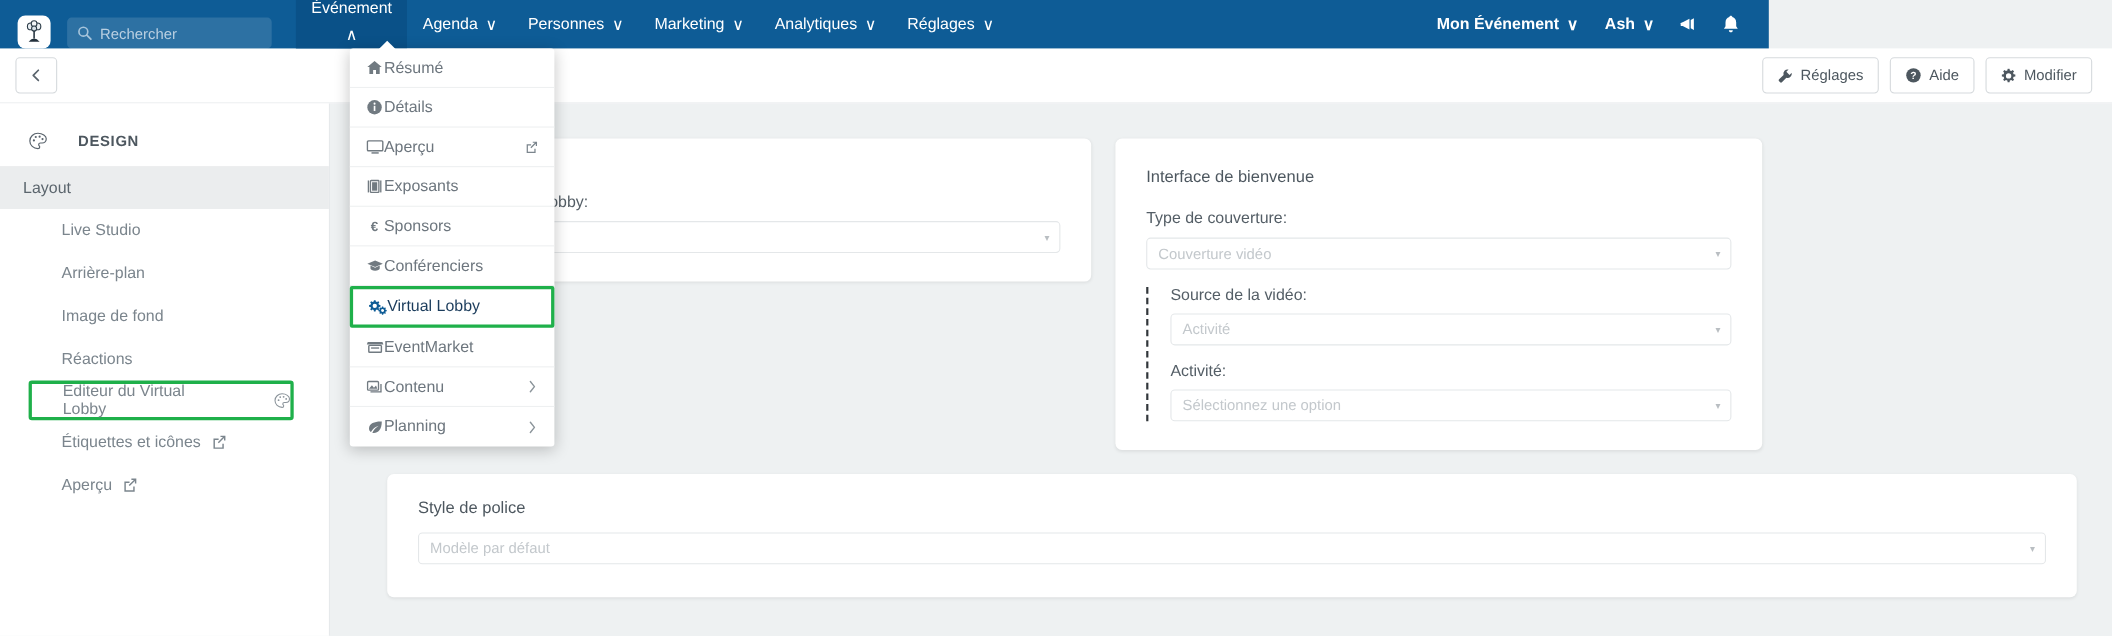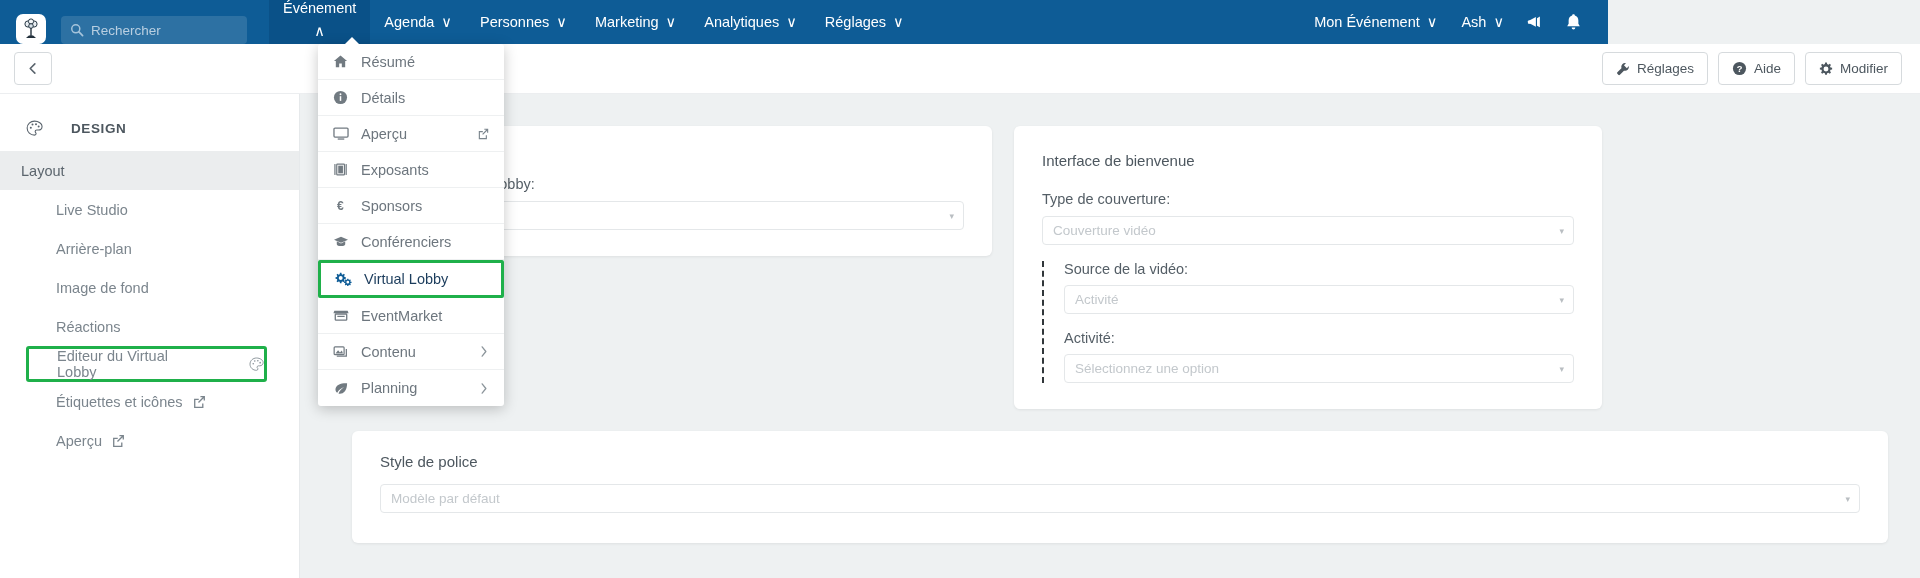--- a/index.html
+++ b/index.html
@@ -36,21 +36,21 @@
     height: 44px; display: flex; align-items: center; gap: 7px;
     padding: 0 14px; color: #ffffff; font-size: 14.5px; cursor: pointer;
     white-space: nowrap;
   }
   .navitem.open { background: #0a5188; flex-direction: column; }
   .caret { display: inline-block; }
   .nav-right {
     margin-left: auto; display: flex; align-items: center; height: 44px;
     padding-right: 16px;
   }
-  .nav-right .navitem { padding: 11px 12px; }
+  .nav-right .navitem { padding: 11px 12px; font-weight: bold; }
   .icon-btn {
     width: 38px; height: 44px; display: flex; align-items: center;
     justify-content: center; color: #fff; cursor: pointer;
   }
   
   .subheader {
     position: absolute; top: 44px; left: 0; width: 1920px; height: 50px;
     background: #ffffff; border-bottom: 1px solid #eceef0; z-index: 5;
   }
   .backbtn {
@@ -124,21 +124,21 @@
     position: absolute; top: 44px; left: 318px; width: 186px;
     background: #ffffff; border-radius: 3px;
     box-shadow: 0 3px 14px rgba(0,0,0,.22); z-index: 50;
   }
   .dropdown:before {
     content: ""; position: absolute; top: -7px; left: 26px;
     border-left: 8px solid transparent; border-right: 8px solid transparent;
     border-bottom: 8px solid #fff;
   }
   .ditem {
-    height: 36px; display: flex; align-items: center; gap: 12px;
+    height: 36px; display: flex; align-items: center; 
     padding: 0 14px; font-size: 14.5px; color: #6d767e; cursor: pointer;
     border-bottom: 1px solid #eef0f1; position: relative;
   }
   .ditem:last-child { border-bottom: 0; }
   .ditem .di-ic { width: 17px; display: flex; justify-content: center; color: #717a81; }
   .ditem .ext-r { position: absolute; right: 14px; color: #7b858d; display:flex; }
   .ditem .chev-r { position: absolute; right: 16px; color: #8c959b; font-size: 13px; }
   .ditem.hl {
     border: 3px solid #1fb04a; color: #1b3c5c;
     height: 38px; border-radius: 2px;

